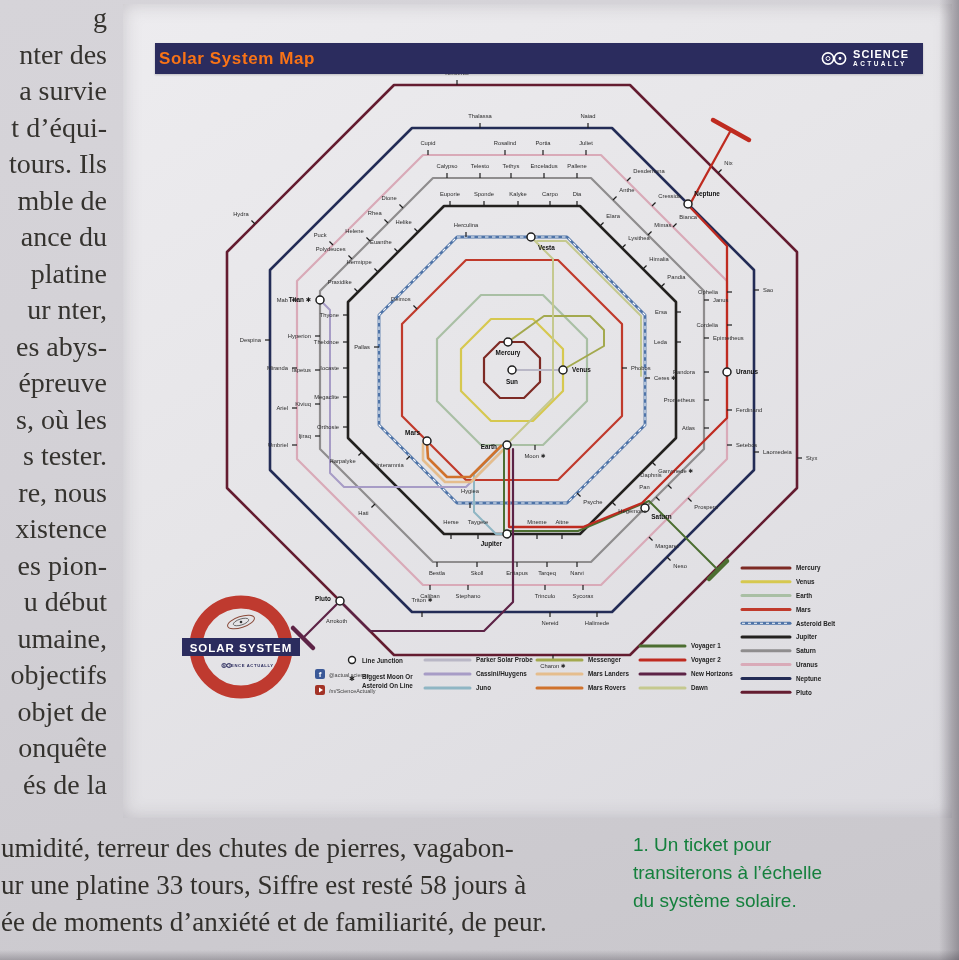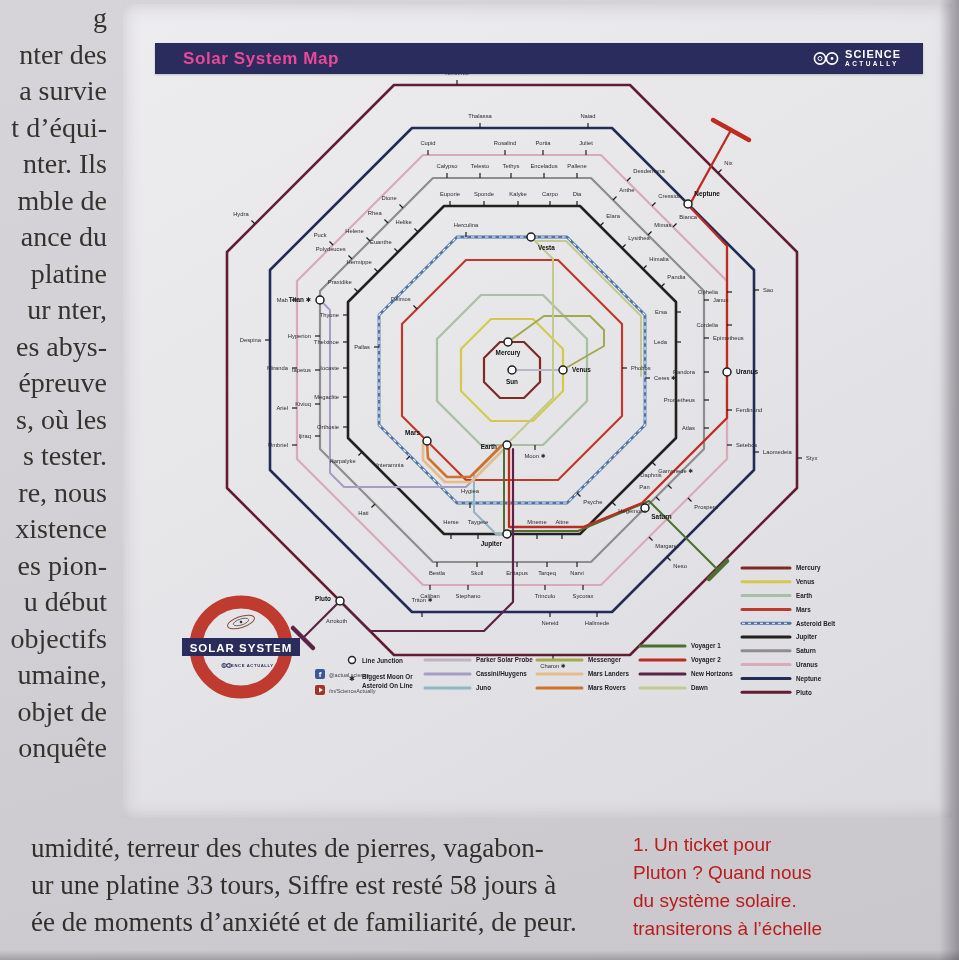--- a/index.html
+++ b/index.html
@@ -9,33 +9,33 @@
   .poster{position:absolute;left:123px;top:4px;width:829px;height:814px;
           background:linear-gradient(150deg,#edecef 0%,#e6e5e8 45%,#dbdadf 100%);
           box-shadow:0 0 18px rgba(90,85,95,.25) inset;}
   .edge-right{position:absolute;top:0;right:0;width:20px;height:100%;
           background:linear-gradient(90deg,rgba(60,55,65,0),rgba(60,55,65,.38));pointer-events:none;z-index:9;}
   .edge-bottom{position:absolute;left:0;bottom:0;width:100%;height:10px;
           background:linear-gradient(rgba(60,55,65,0),rgba(60,55,65,.30));pointer-events:none;z-index:9;}
   .header-bar{position:absolute;left:155px;top:43px;width:768px;height:31px;background:#2b2c5e;
           display:flex;align-items:center;justify-content:space-between;z-index:5;
           box-shadow:0 1px 2px rgba(0,0,0,.2);}
-  .header-title{color:#ec4899;font-size:17px;font-weight:600;letter-spacing:.6px;padding-left:28px;}
-  .brand{display:flex;align-items:center;gap:5px;padding-right:22px;}
+  .header-title{color:#f97316;font-size:17px;font-weight:600;letter-spacing:.6px;padding-left:4px;}
+  .brand{display:flex;align-items:center;gap:5px;padding-right:14px;}
   .brand-text{display:flex;flex-direction:column;line-height:1;}
   .brand-top{color:#fff;font-size:11px;font-weight:700;letter-spacing:1px;}
   .brand-bottom{color:#fff;font-size:6.5px;font-weight:700;letter-spacing:2.4px;margin-top:1px;}
   .left-col{position:absolute;left:0;top:0;width:107px;text-align:right;z-index:2;
           font-family:"Liberation Serif",serif;color:#35332f;font-size:28px;}
   .left-col div{height:36.5px;line-height:36.5px;white-space:nowrap;overflow:visible;}
   .bottom-par{position:absolute;left:1px;top:830px;width:625px;z-index:2;
           font-family:"Liberation Serif",serif;color:#32302c;font-size:27px;}
-  .bottom-par div{height:37px;line-height:37px;white-space:nowrap;margin-left:30px;}
+  .bottom-par div{height:37px;line-height:37px;white-space:nowrap;}
   .caption{position:absolute;left:633px;top:831px;width:200px;z-index:2;
-          color:#b91c1c;font-size:19px;line-height:28px;}
+          color:#15803d;font-size:19px;line-height:28px;}
   svg text{font-family:"Liberation Sans","DejaVu Sans",sans-serif;}
   #map-svg{position:absolute;left:0;top:0;z-index:4;}
 </style>
 </head>
 <body>
 
 <div class="poster"></div>
 
 <div class="header-bar">
   <span class="header-title">Solar System Map</span>
@@ -51,48 +51,48 @@
       <span class="brand-bottom">ACTUALLY</span>
     </div>
   </div>
 </div>
 
 <div class="left-col" style="top:0.25px;">
     <div>g</div>
     <div>nter des</div>
     <div>a survie</div>
     <div>t d’équi-</div>
-    <div>nter. Ils</div>
+    <div>tours. Ils</div>
     <div>mble de</div>
     <div>ance du</div>
     <div>platine</div>
     <div>ur nter,</div>
     <div>es abys-</div>
     <div>épreuve</div>
     <div>s, où les</div>
     <div>s tester.</div>
     <div>re, nous</div>
     <div>xistence</div>
     <div>es pion-</div>
     <div>u début</div>
+    <div>umaine,</div>
     <div>objectifs</div>
-    <div>umaine,</div>
     <div>objet de</div>
     <div>onquête</div>
+    <div>és de la</div>
   </div>
 <div class="bottom-par">
     <div>umidité, terreur des chutes de pierres, vagabon-</div>
     <div>ur une platine 33 tours, Siffre est resté 58 jours à</div>
     <div>ée de moments d’anxiété et de familiarité, de peur.</div>
   </div>
 <div class="caption">
     <div>1.  Un ticket pour</div>
-    <div>Pluton ? Quand nous</div>
+    <div>transiterons à l’échelle</div>
     <div>du système solaire.</div>
-    <div>transiterons à l’échelle</div>
   </div>
 
 <svg id="map-svg" width="959" height="960" viewBox="0 0 959 960">
     <g>
       <path d="M394 85 L 630 85 L 797 252 L 797 488 L 630 655 L 394 655 L 227 488 L 227 252 Z" fill="none" stroke="#641c30" stroke-width="2.6" stroke-linejoin="round"></path>
       <path d="M412 128 L 612 128 L 754 270 L 754 470 L 612 612 L 412 612 L 270 470 L 270 270 Z" fill="none" stroke="#232c56" stroke-width="2.6" stroke-linejoin="round"></path>
       <path d="M423 155 L 601 155 L 727 281 L 727 459 L 601 585 L 423 585 L 297 459 L 297 281 Z" fill="none" stroke="#d9aab8" stroke-width="2.2" stroke-linejoin="round"></path>
       <path d="M433 178 L 591 178 L 704 291 L 704 449 L 591 562 L 433 562 L 320 449 L 320 291 Z" fill="none" stroke="#8f8d8e" stroke-width="2.2" stroke-linejoin="round"></path>
       <path d="M444 206 L 580 206 L 676 302 L 676 438 L 580 534 L 444 534 L 348 438 L 348 302 Z" fill="none" stroke="#23211f" stroke-width="2.6" stroke-linejoin="round"></path>
       <path d="M457 237 L 567 237 L 645 315 L 645 425 L 567 503 L 457 503 L 379 425 L 379 315 Z" fill="none" stroke="#4f74a8" stroke-width="2.8" stroke-linejoin="round"></path>

